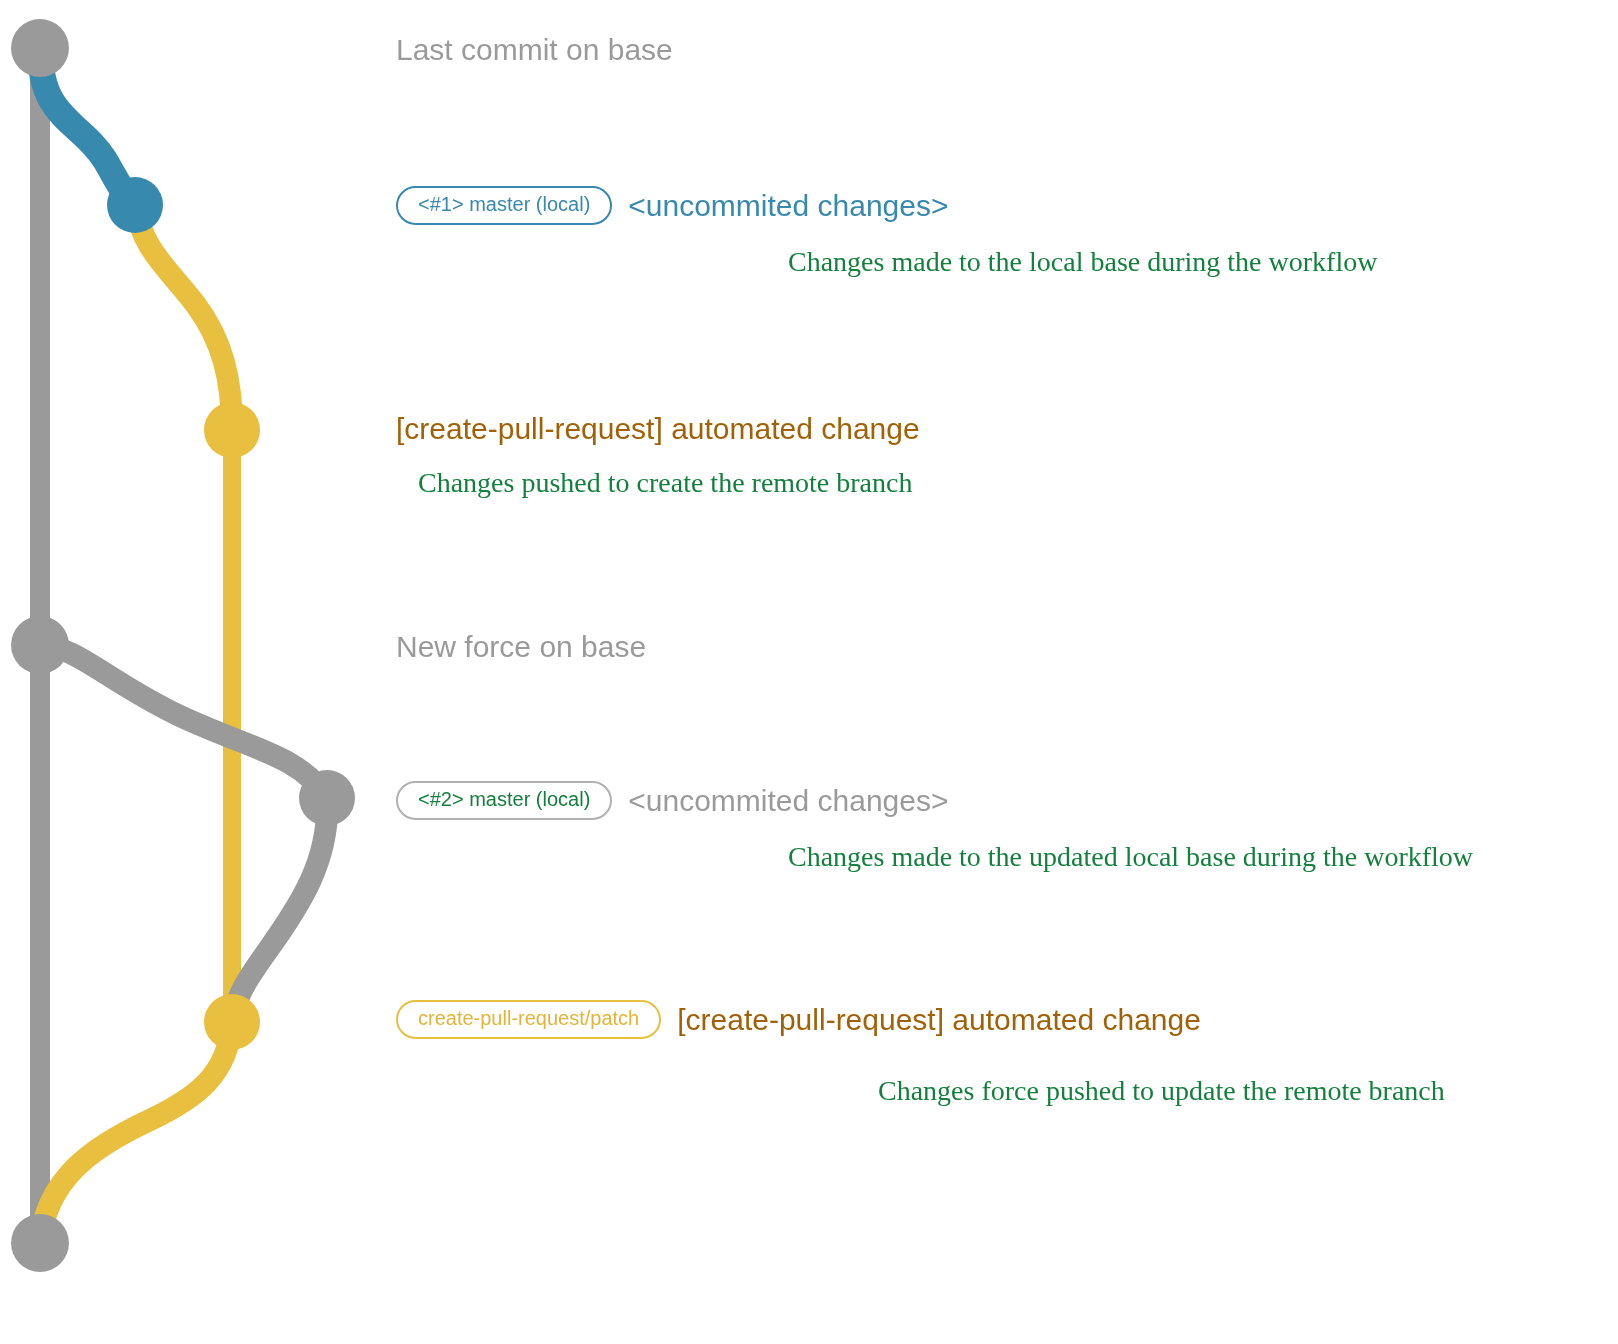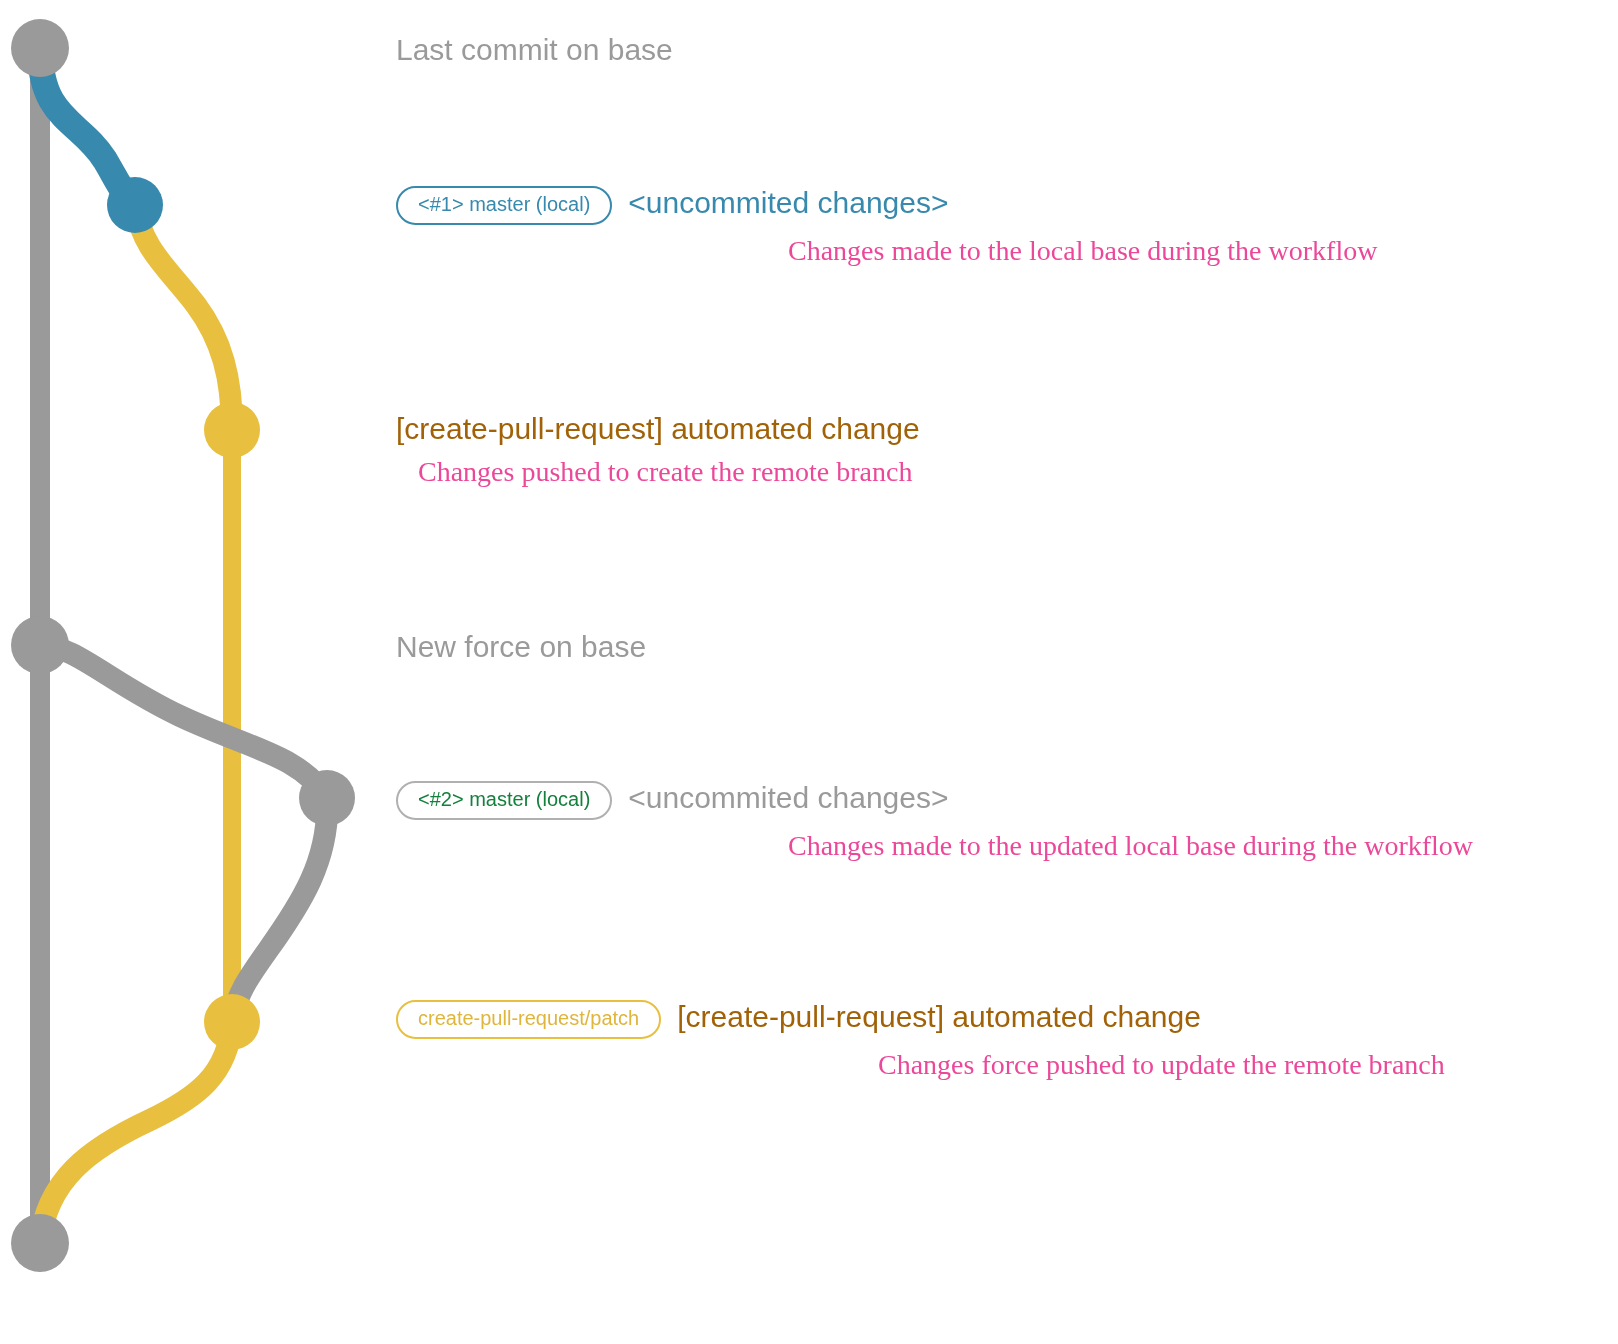--- a/index.html
+++ b/index.html
@@ -33,21 +33,21 @@
   
   .row {
     position: absolute;
     left: 396px;
     display: flex;
     align-items: flex-start;
     flex-direction: column;
   }
   .rowline {
     display: flex;
-    align-items: flex-start;
+    align-items: center;
     white-space: nowrap;
   }
 
   .badge {
     display: inline-block;
     border: 2px solid #9a9a9a;
     border-radius: 22px;
     padding: 5px 20px 8px 20px;
     font-size: 20px;
     line-height: 1.12;
@@ -73,23 +73,23 @@
     font-size: 30px;
     line-height: 1.12;
     color: #9a9a9a;
     white-space: nowrap;
   }
 
   .desc {
     font-family: "Liberation Serif", serif;
     font-size: 28px;
     line-height: 1.15;
-    color: #ec4899;
+    color: #15803d;
     white-space: nowrap;
-    margin-top: 10px;
+    margin-top: 21px;
   }
 </style>
 </head>
 <body>
 
 <div id="stage">
 
   <svg id="graph" viewBox="0 0 400 1344" width="400" height="1344">
 
     <path d="M 40 48 L 40 1243" stroke="#9a9a9a" stroke-width="20" fill="none" stroke-linecap="butt"></path>
@@ -143,21 +143,21 @@
   </div>
 
   <div class="row" style="top:781px;">
     <div class="rowline">
       <span class="badge gray">&lt;#2&gt; master (local)</span>
       <span class="subject gray">&lt;uncommited changes&gt;</span>
     </div>
     <div class="desc" style="margin-left:392px;text-align:right;">Changes made to the updated local base during the workflow</div>
   </div>
 
-  <div class="row" style="top:1000px;">
+  <div class="row" style="top:1000px;gap:15px;">
     <div class="rowline">
       <span class="badge yellow">create-pull-request/patch</span>
       <span class="subject yellow">[create-pull-request] automated change</span>
     </div>
     <div class="desc" style="margin-left:482px;">Changes force pushed to update the remote branch</div>
   </div>
 
 
 </div>
 

